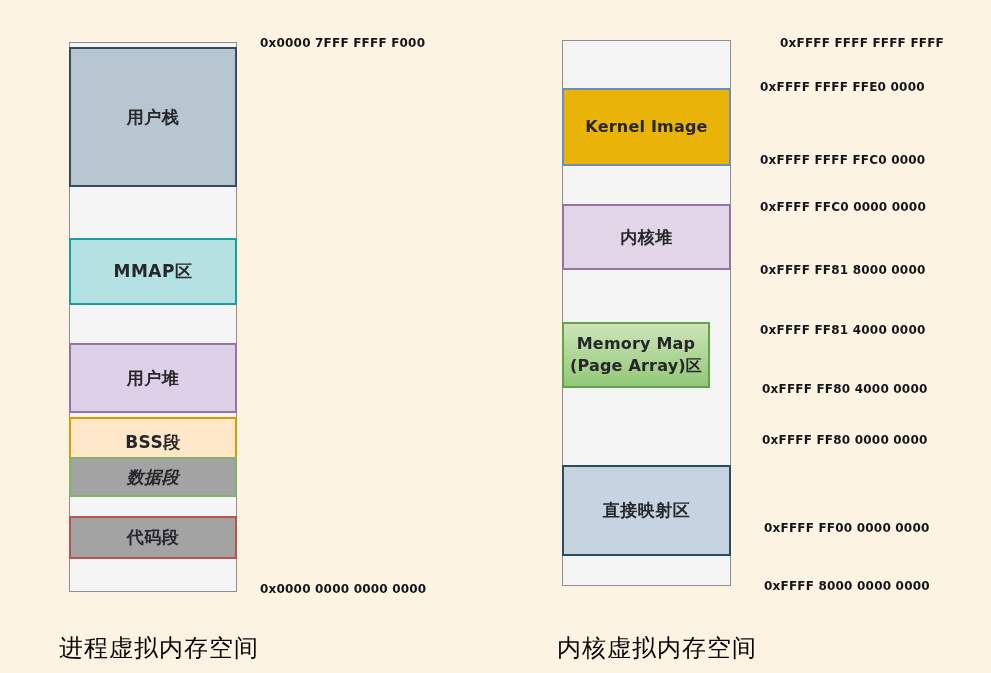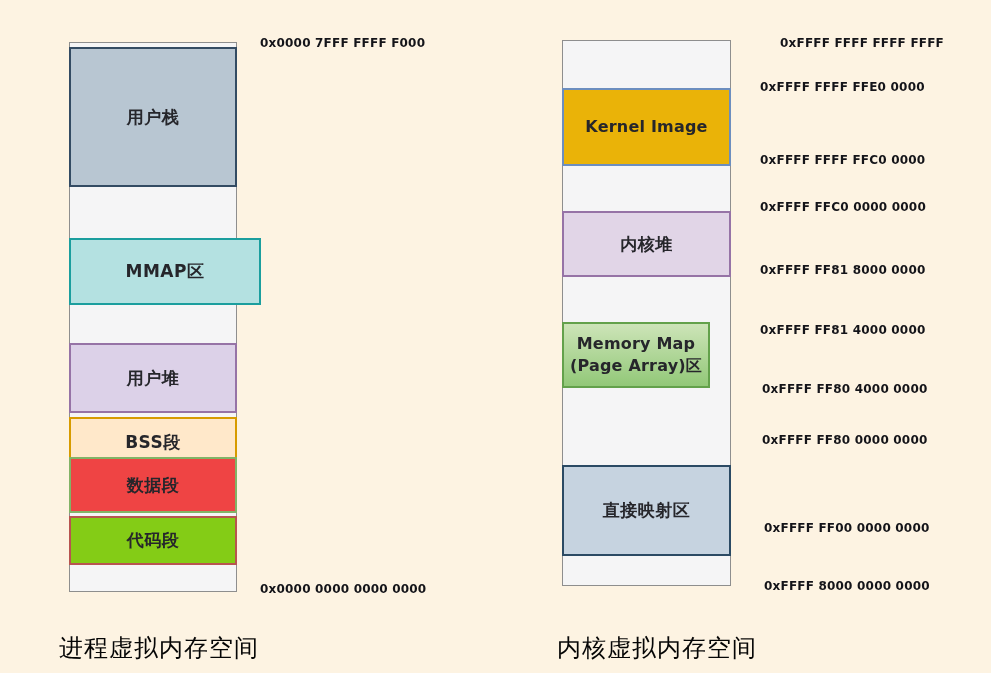--- a/index.html
+++ b/index.html
@@ -34,52 +34,52 @@
 </style>
 </head>
 <body style="background: rgb(253, 243, 226);">
 
 <div class="col-box" style="left:69px;top:42px;width:168px;height:550px;"></div>
 
 <div class="seg" style="left: 69px; top: 47px; width: 168px; height: 140px; background: rgb(184, 198, 210); border-color: rgb(51, 75, 99);">
   <span class="seg-label">用户栈</span>
 </div>
 
-<div class="seg" style="left: 69px; top: 238px; width: 192px; height: 67px; background: rgb(180, 225, 225); border-color: rgb(27, 158, 158);">
+<div class="seg" style="left: 69px; top: 238px; width: 168px; height: 67px; background: rgb(180, 225, 225); border-color: rgb(27, 158, 158);">
   <span class="seg-label">MMAP区</span>
 </div>
 
 <div class="seg" style="left: 69px; top: 343px; width: 168px; height: 70px; background: rgb(220, 209, 232); border-color: rgb(150, 115, 166);">
   <span class="seg-label">用户堆</span>
 </div>
 
 <div class="seg" style="left: 69px; top: 417px; width: 168px; height: 51px; background: rgb(255, 232, 202); border-color: rgb(215, 155, 0);">
   <span class="seg-label">BSS段</span>
 </div>
 
-<div class="seg" style="left: 69px; top: 457px; width: 168px; height: 56px; background: #ef4444; border-color: rgb(130, 179, 102);">
+<div class="seg" style="left: 69px; top: 457px; width: 168px; height: 40px; background: #a3a3a3; border-color: rgb(130, 179, 102); font-style: italic;">
   <span class="seg-label">数据段</span>
 </div>
 
-<div class="seg" style="left: 69px; top: 516px; width: 168px; height: 49px; background: #84cc16; border-color: rgb(184, 84, 80);">
+<div class="seg" style="left: 69px; top: 516px; width: 168px; height: 43px; background: #a3a3a3; border-color: rgb(184, 84, 80);">
   <span class="seg-label">代码段</span>
 </div>
 
 <div class="addr" style="left:260px;top:34px;">0x0000 7FFF FFFF F000</div>
 <div class="addr" style="left:260px;top:580px;">0x0000 0000 0000 0000</div>
 
 <div class="caption" style="left:59px;top:632px;">进程虚拟内存空间</div>
 
 <div class="col-box" style="left:562px;top:40px;width:169px;height:546px;"></div>
 
 <div class="seg" style="left: 562px; top: 88px; width: 169px; height: 78px; background: #eab308; border-color: rgb(108, 142, 191);">
   <span class="seg-label latin">Kernel Image</span>
 </div>
 
-<div class="seg" style="left: 562px; top: 204px; width: 169px; height: 66px; background: rgb(225, 213, 231); border-color: rgb(150, 115, 166); margin-top: 7px;">
+<div class="seg" style="left: 562px; top: 204px; width: 169px; height: 66px; background: rgb(225, 213, 231); border-color: rgb(150, 115, 166);">
   <span class="seg-label">内核堆</span>
 </div>
 
 <div class="seg" style="left: 562px; top: 322px; width: 148px; height: 66px; background: linear-gradient(rgb(205, 228, 184), rgb(146, 200, 120)); border-color: rgb(99, 161, 75);">
   <span class="seg-label latin">Memory Map
 (Page Array)区</span>
 </div>
 
 <div class="seg" style="left: 562px; top: 439px; width: 169px; height: 91px; background: rgb(198, 211, 224); border-color: rgb(43, 74, 100); margin-top: 26px;">
   <span class="seg-label">直接映射区</span>

